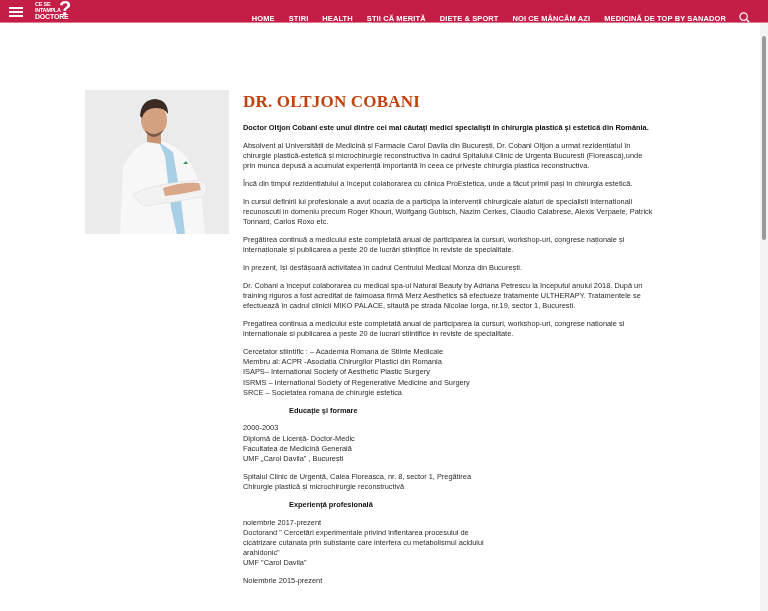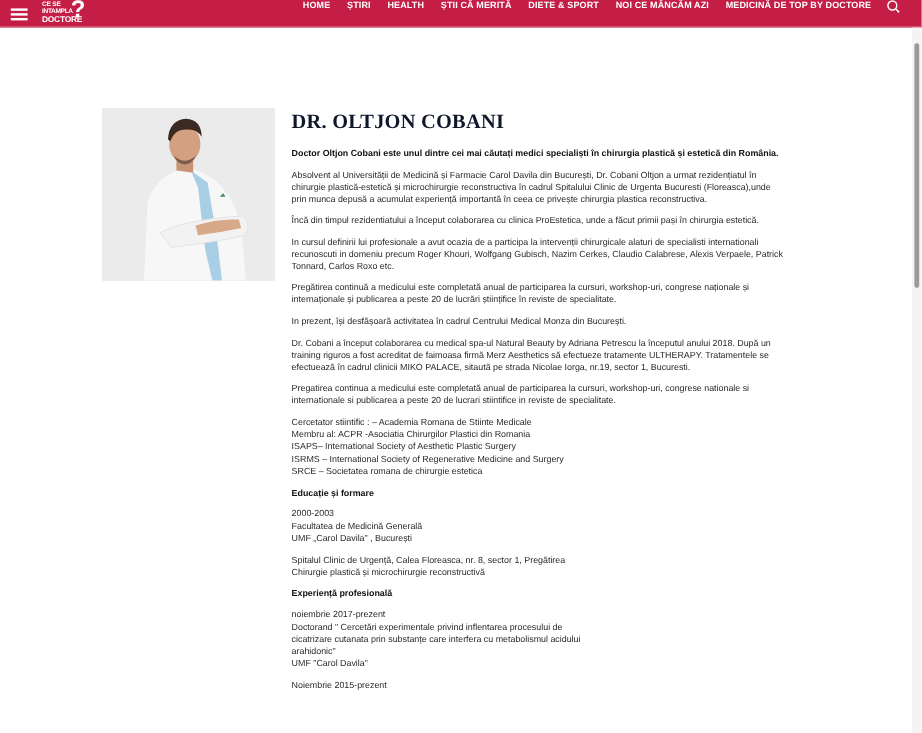--- a/index.html
+++ b/index.html
@@ -20,21 +20,21 @@
   }
   .hamburger span { display:block; height:2px; background:#fff; margin-bottom:2px; }
   .logo {
     position:absolute; left:35px; top:1px; width:40px; height:20px; color:#fff;
   }
   .logo .l1 { position:absolute; left:0; top:0; font-size:5.5px; line-height:6px; font-weight:bold; letter-spacing:-0.2px; }
   .logo .l2 { position:absolute; left:0; top:6px; font-size:5.5px; line-height:6px; font-weight:bold; letter-spacing:-0.3px; }
   .logo .l3 { position:absolute; left:0; top:12px; font-size:7px; line-height:8px; font-weight:bold; letter-spacing:-0.2px; }
   .logo .q { position:absolute; left:24px; top:-3px; font-size:20px; font-weight:bold; line-height:20px; }
   .nav {
-    position:absolute; right:18px; top:0; height:23px; display:flex; align-items:flex-start;
+    position:absolute; right:18px; top:0; height:23px; display:flex; align-items:flex-end;
   }
   .nav a {
     color:#fff; font-size:7.5px; font-weight:bold; text-decoration:none;
     margin-left:14px; letter-spacing:0.1px; white-space:nowrap;
   }
   .nav .search { margin-left:13px; width:11px; height:11px; position:relative; cursor:pointer; }
   .nav .search svg { display:block; }
   .scrollbar {
     position:absolute; right:0; top:23px; width:8px; height:588px; background:#f4f4f4;
   }
@@ -44,26 +44,26 @@
   .photo {
     position:absolute; left:85px; top:90px; width:144px; height:144px;
     background:#ececec; overflow:hidden;
   }
   .content {
     position:absolute; left:243px; top:92px; width:410px;
     font-size:7.4px; line-height:10.2px; color:#2a2a2a;
   }
   .content h1 {
     font-family:"Liberation Serif", "DejaVu Serif", serif;
-    font-size:17px; line-height:20px; margin:0 0 11px 0; font-weight:bold; color:#0f172a;
+    font-size:17px; line-height:20px; margin:0 0 11px 0; font-weight:bold; color:#c2410c;
     letter-spacing:0.2px;
   }
   .content p { margin:0 0 7.6px 0; }
   .content .lead { font-weight:bold; color:#111; }
-  .content .section { font-weight:bold; color:#111; margin-bottom:7.6px; }
+  .content .section { font-weight:bold; color:#111; margin-bottom:7.6px;margin-left:46px; }
   .content .lines span { display:block; }
 </style>
 </head>
 <body>
 
 <div class="topbar">
   <div class="hamburger">
       <span></span>
       <span></span>
       <span></span>
@@ -74,21 +74,21 @@
     <span class="l3">DOCTORE</span>
     <span class="q">?</span>
   </div>
   <div class="nav">
     <a href="#">HOME</a>
     <a href="#">ȘTIRI</a>
     <a href="#">HEALTH</a>
     <a href="#">ȘTII CĂ MERITĂ</a>
     <a href="#">DIETE &amp; SPORT</a>
     <a href="#">NOI CE MÂNCĂM AZI</a>
-    <a href="#">MEDICINĂ DE TOP BY DOCTORE</a>
+    <a href="#">MEDICINĂ DE TOP BY SANADOR</a>
     <span class="search">
       <svg width="11" height="11" viewBox="0 0 11 11">
           <circle cx="4.6" cy="4.6" r="3.7" fill="none" stroke="#fff" stroke-width="1.2"></circle>
           <line x1="7.3" y1="7.3" x2="10.3" y2="10.3" stroke="#fff" stroke-width="1.3"></line>
         </svg>
     </span>
   </div>
 </div>
 
 <div class="scrollbar">
@@ -128,20 +128,21 @@
   <p class="lines">
     <span>Cercetator stiintific : – Academia Romana de Stiinte Medicale</span>
     <span>Membru al: ACPR -Asociatia Chirurgilor Plastici din Romania</span>
     <span>ISAPS– International Society of Aesthetic Plastic Surgery</span>
     <span>ISRMS – International Society of Regenerative Medicine and Surgery</span>
     <span>SRCE – Societatea romana de chirurgie estetica</span>
   </p>
   <p class="section">Educație și formare</p>
   <p class="lines">
     <span>2000-2003</span>
+    <span>Diplomă de Licență- Doctor-Medic</span>
     <span>Facultatea de Medicină Generală</span>
     <span>UMF „Carol Davila" , București</span>
   </p>
   <p class="lines">
     <span>Spitalul Clinic de Urgență, Calea Floreasca, nr. 8, sector 1, Pregătirea</span>
     <span>Chirurgie plastică și microchirurgie reconstructivă</span>
   </p>
   <p class="section">Experiență profesională</p>
   <p class="lines">
     <span>noiembrie 2017-prezent</span>

